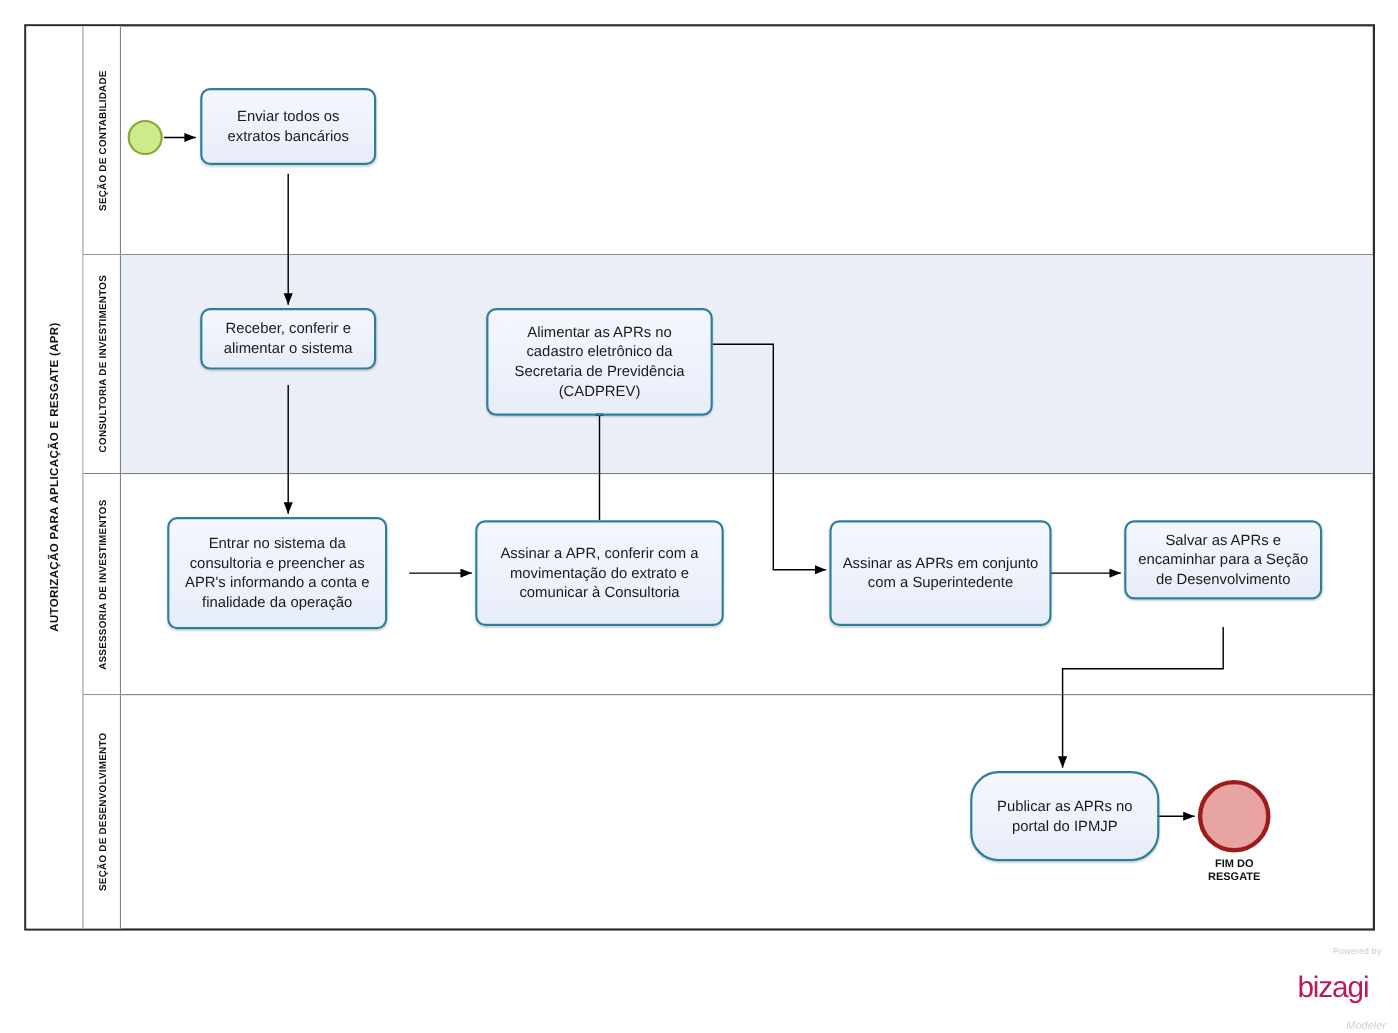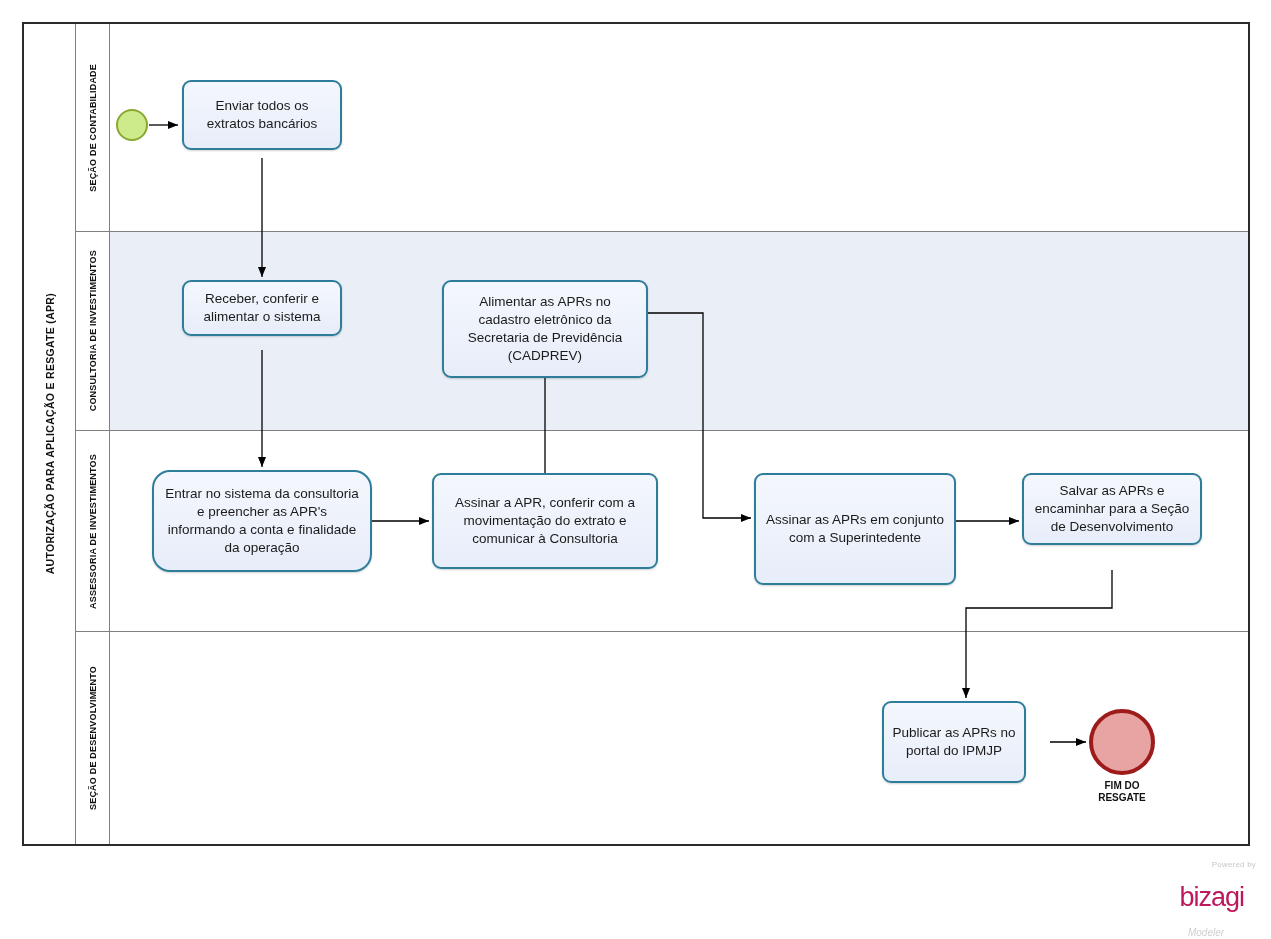--- a/index.html
+++ b/index.html
@@ -152,21 +152,21 @@
     line-height: 0.95;
     color: #be185d;
     letter-spacing: -1px;
     margin: 16px;
     font-family: Liberation Sans, sans-serif;
   }
   .logo .modeler {
     font-size: 10px;
     color: #cfcfcf;
     margin: 0;
-    text-align: center;
+    text-align: right;
     padding-left: 4px;
     font-style: italic;
   }
 </style>
 </head>
 <body>
 
 <div id="canvas">
 
   <div class="pool">
@@ -235,29 +235,29 @@
   <div class="event end" style="left:1089px; top:709px; width:66px; height:66px;"></div>
   <div class="event-label" style="left:1072px; top:780px; width:100px;">FIM DO
 RESGATE</div>
 
   <div class="task" style="left:182px; top:80px; width:160px; height:70px;">Enviar todos os extratos bancários</div>
 
   <div class="task" style="left:182px; top:280px; width:160px; height:56px;">Receber, conferir e alimentar o sistema</div>
 
   <div class="task" style="left:442px; top:280px; width:206px; height:98px;">Alimentar as APRs no cadastro eletrônico da Secretaria de Previdência (CADPREV)</div>
 
-  <div class="task" style="left:152px; top:470px; width:220px; height:102px;border-radius:18px;">Entrar no sistema da consultoria e preencher as APR's informando a conta e  finalidade da operação</div>
+  <div class="task" style="left:152px; top:470px; width:200px; height:102px;">Entrar no sistema da consultoria e preencher as APR's informando a conta e  finalidade da operação</div>
 
   <div class="task" style="left:432px; top:473px; width:226px; height:96px;">Assinar a APR, conferir com a movimentação do extrato e comunicar à Consultoria</div>
 
-  <div class="task" style="left:754px; top:473px; width:202px; height:112px;">Assinar as APRs em conjunto com a Superintedente</div>
+  <div class="task" style="left:754px; top:473px; width:202px; height:96px;">Assinar as APRs em conjunto com a Superintedente</div>
 
   <div class="task" style="left:1022px; top:473px; width:180px; height:72px;">Salvar as APRs e encaminhar para a Seção de Desenvolvimento</div>
 
-  <div class="task" style="left:882px; top:701px; width:144px; height:82px;">Publicar as APRs no portal do IPMJP</div>
+  <div class="task" style="left:882px; top:701px; width:172px; height:82px;border-radius:26px;">Publicar as APRs no portal do IPMJP</div>
 
   <div class="logo">
     <p class="powered">Powered by</p>
     <p class="brand">bizagi</p>
     <p class="modeler">Modeler</p>
   </div>
 
 </div>
 
 </body></html>

